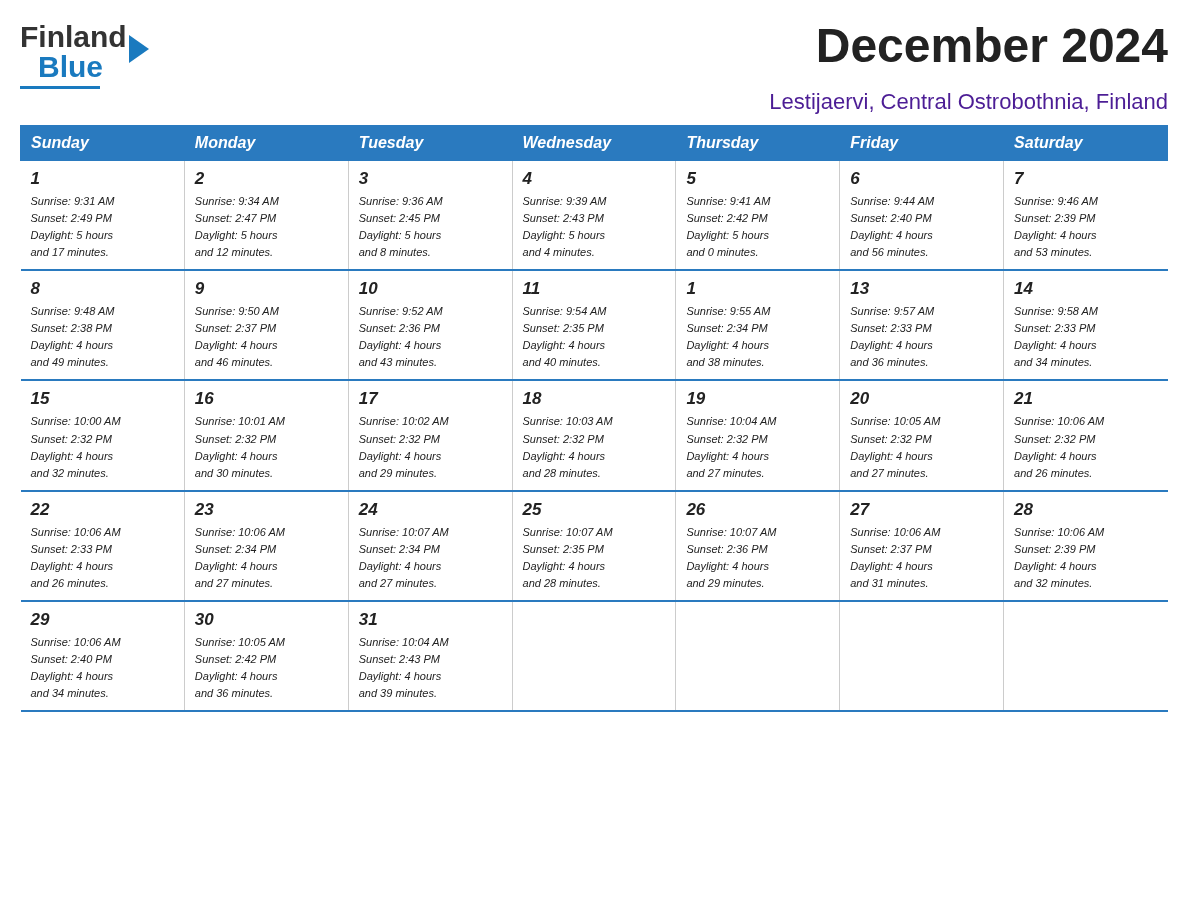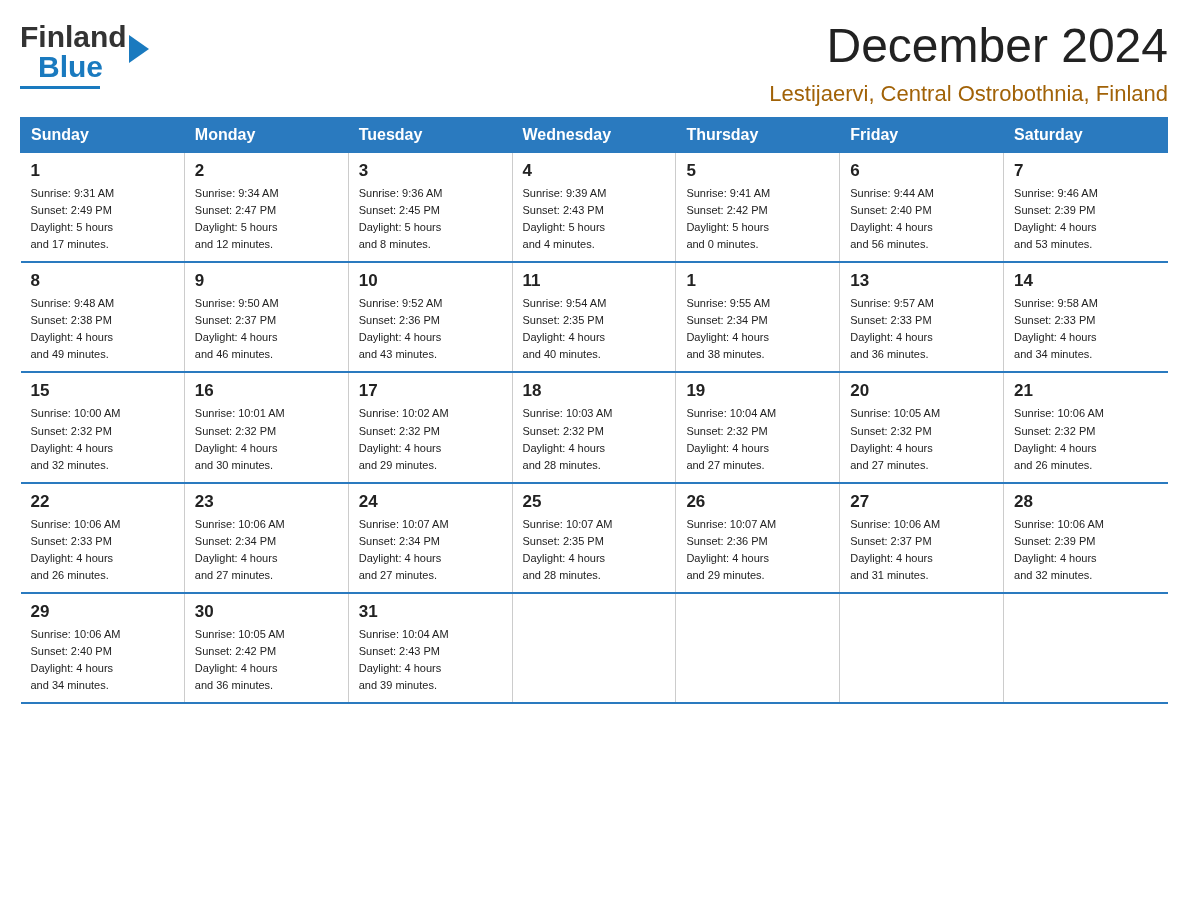--- a/index.html
+++ b/index.html
@@ -25,34 +25,35 @@
       width: 80px;
       height: 3px;
       background: #1a7abf;
       margin-top: 2px;
     }
     .title-section {
       text-align: right;
     }
     .main-title {
       font-size: 48px;
-      font-weight: normal;
+      font-weight: bold;
       color: #222;
       line-height: 1.1;
     }
     .subtitle {
       font-size: 22px;
-      color: #a16207;
-      margin-top: 8px;
+      color: #4c1d95;
+      margin-top: 16px;
       text-align: center;
     }
     table {
       width: 100%;
       border-collapse: collapse;
       margin-top: 10px;
+      font-style: italic;
     }
     thead tr {
       background: #2a7abf;
     }
     thead th {
       color: #fff;
       font-size: 16px;
       font-weight: bold;
       padding: 8px 10px;
       text-align: left;

